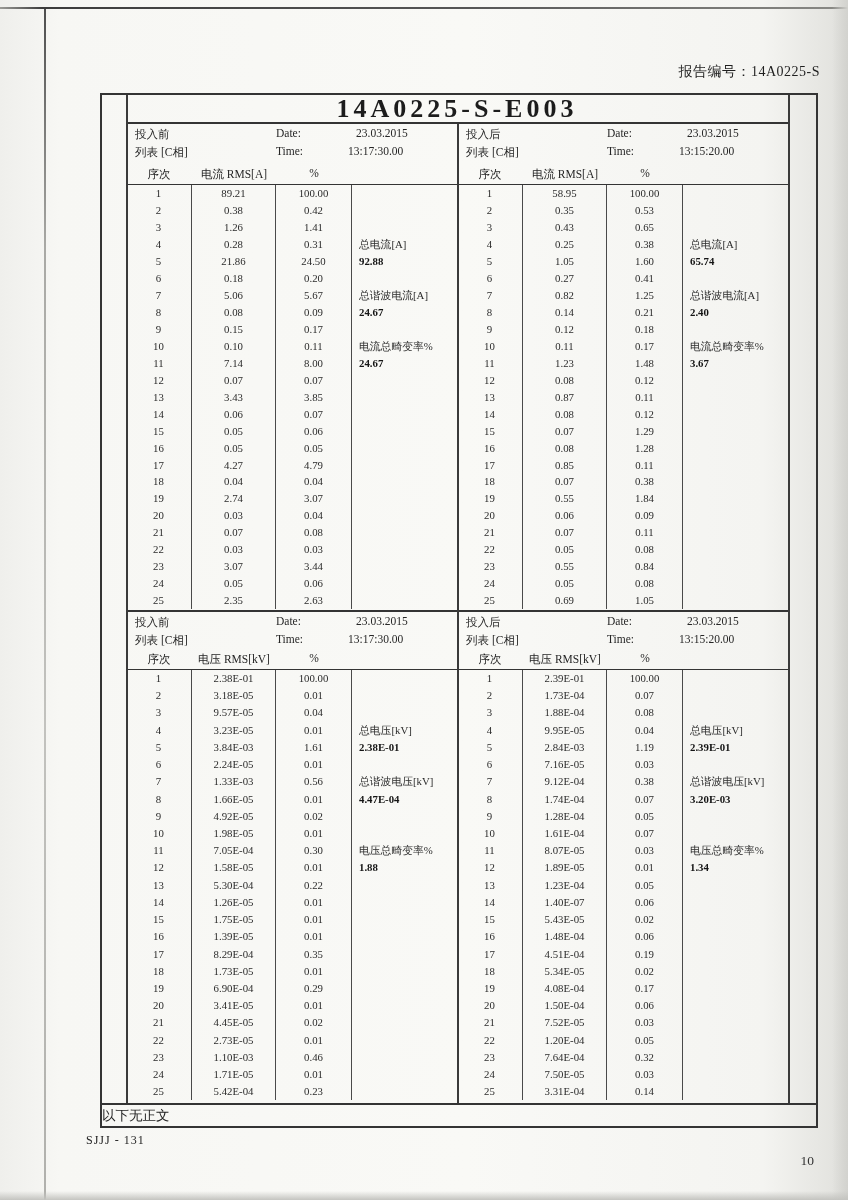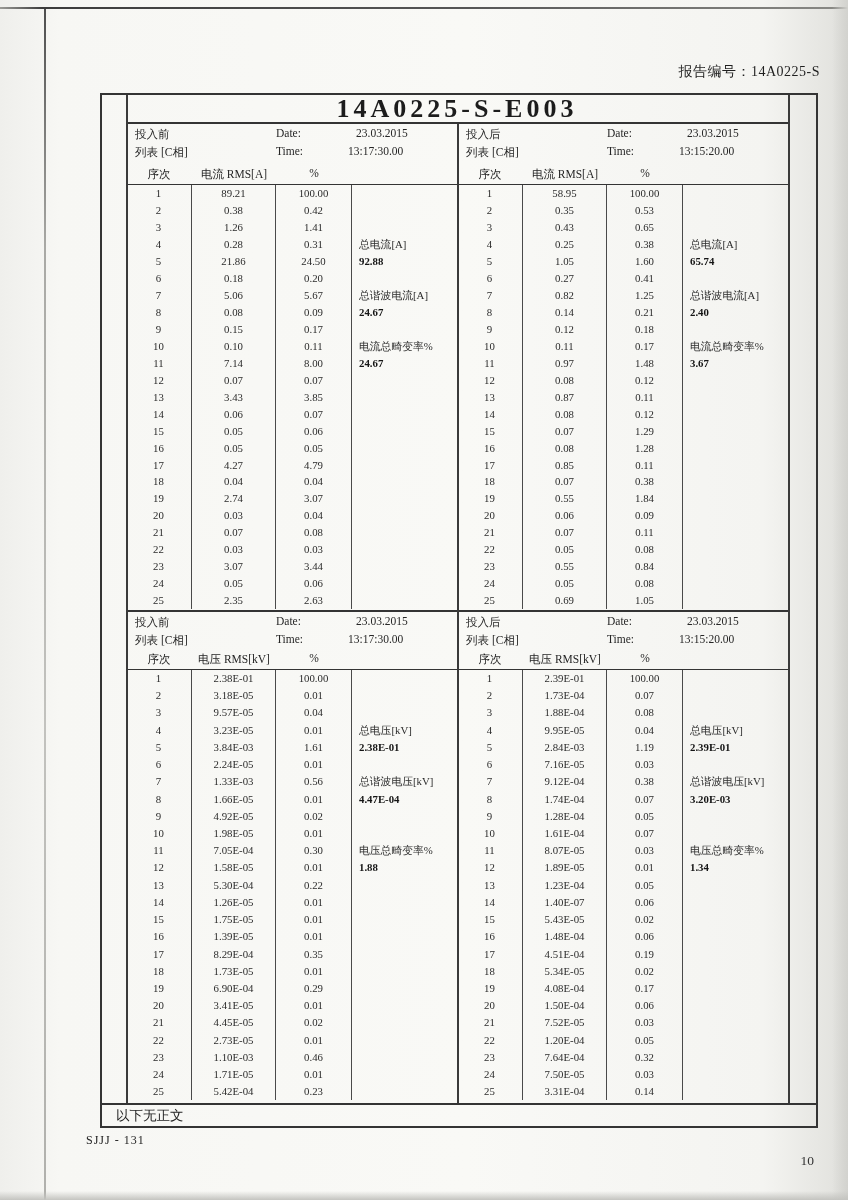--- a/index.html
+++ b/index.html
@@ -70,21 +70,21 @@
   .cell{box-sizing:border-box;font-size:10.8px;color:#2b2b2b;}
   .c-seq{width:66px;text-align:center;border-right:1px solid #4a4a4a;}
   .c-rms{width:84px;text-align:center;border-right:1px solid #4a4a4a;}
   .c-pct{width:76px;text-align:center;border-right:1px solid #4a4a4a;}
   .c-ann{width:105px;padding-left:7px;white-space:nowrap;overflow:visible;}
   .ann-val{font-weight:700;color:#141414;}
 
   .footer-row{
     position:absolute;left:0;top:1008px;width:714px;height:23px;
     border-top:2px solid #343434;box-sizing:border-box;
-    display:flex;align-items:center;padding-left:14px;font-size:13.5px;color:#222;
+    display:flex;align-items:center;padding-left:0;font-size:13.5px;color:#222;
   }
   .form-code{position:absolute;left:86px;top:1133px;font-size:12px;letter-spacing:1px;color:#222;white-space:nowrap;}
   .page-no{position:absolute;right:34px;top:1153px;font-size:13.5px;color:#333;}
 </style>
 </head>
 <body>
 
 <div class="page">
   <div class="top-edge"></div>
   <div class="fold-line"></div>
@@ -334,21 +334,21 @@
                 <span class="cell c-ann"></span>
               </div>
               <div class="drow">
                 <span class="cell c-seq">10</span>
                 <span class="cell c-rms">0.11</span>
                 <span class="cell c-pct">0.17</span>
                 <span class="cell c-ann">电流总畸变率%</span>
               </div>
               <div class="drow">
                 <span class="cell c-seq">11</span>
-                <span class="cell c-rms">0.97</span>
+                <span class="cell c-rms">1.23</span>
                 <span class="cell c-pct">1.48</span>
                 <span class="cell c-ann ann-val">3.67</span>
               </div>
               <div class="drow">
                 <span class="cell c-seq">12</span>
                 <span class="cell c-rms">0.08</span>
                 <span class="cell c-pct">0.12</span>
                 <span class="cell c-ann"></span>
               </div>
               <div class="drow">

